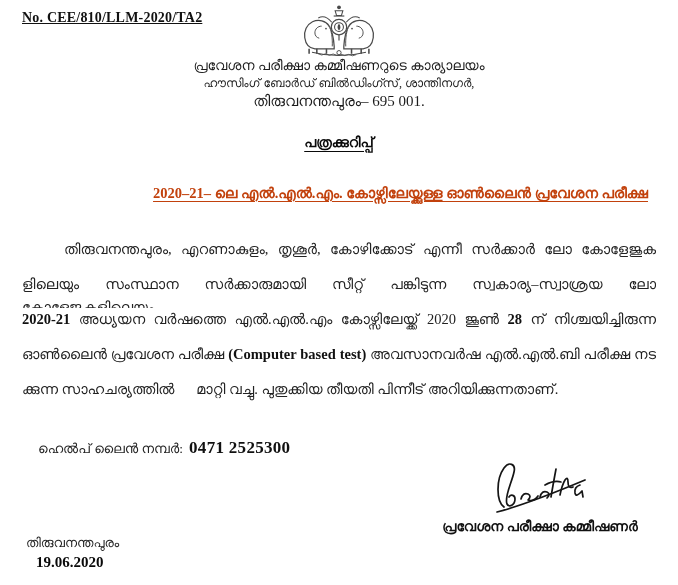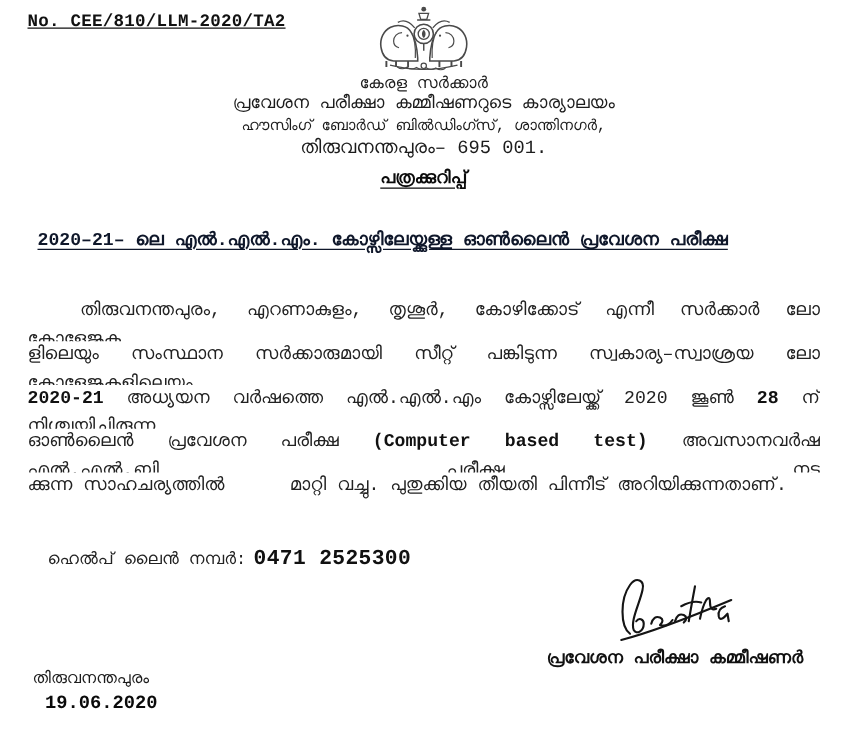--- a/index.html
+++ b/index.html
@@ -1,21 +1,21 @@
 <!DOCTYPE html>
 <html><head>
 <meta charset="utf-8">
 <style>
   * { margin:0; padding:0; box-sizing:border-box; }
   html,body { background:#ffffff; }
   .page {
     position:relative;
     width:678px; height:585px;
     background:#ffffff;
-    font-family:Liberation Mono, monospace;
+    font-family:Liberation Serif, serif;
     color:#1c1c1c;
     overflow:hidden;
   }
   .ref {
     position:absolute; left:22px; top:10px;
     font-size:14px; font-weight:bold;
     text-decoration:underline;
     letter-spacing:.2px;
     color:#111;
   }
@@ -34,23 +34,23 @@
     text-align:center;
   }
   .title span {
     font-size:14px; font-weight:bold;
     text-decoration:underline;
     text-underline-offset:4px;
     color:#0a0a0a;
   }
   .subject {
     position:absolute; left:30px; right:30px; top:182px;
-    text-align:left;
+    text-align:right;
     font-weight:bold; font-size:14.5px; line-height:23px;
-    color:#0f172a;
+    color:#c2410c;
   }
   .subject span { text-decoration:underline; text-underline-offset:3px; }
   .body {
     position:absolute; left:22px; top:238px; width:634px;
     font-size:14.5px; color:#222;
   }
   .bline {
     height:35px; line-height:23px;
     overflow:hidden;
     white-space:normal;
@@ -107,21 +107,20 @@
         <path d="M29.5 23.5 C32 28 33.5 36 33 45" stroke-width="1"></path>
         <path d="M22 24 c-4 0 -7 3 -7 7 c0 3 2 5 4.5 5.5" stroke-width="1"></path>
         <path d="M9 47.5 v5 M17 47.5 v5 M27 47.5 v5" stroke-width="1.6"></path>
         <circle cx="26.5" cy="26.5" r=".9" fill="#4a4a4a" stroke="none"></circle>
       </g>
 
       <path d="M12 51 Q40 58 68 51" stroke="#4a4a4a" stroke-width="1.1"></path>
       <path d="M18 52.5 q4 2.8 8 .2 q4 2.8 8 .2 q4 2.8 8 .2 q4 2.8 8 .2 q4 2.8 8 .2" stroke="#4a4a4a" stroke-width=".9"></path>
       <circle cx="40" cy="51.5" r="2.2" stroke="#4a4a4a" stroke-width="1" fill="#ffffff"></circle>
     </svg>
-    <div class="lh1">കേരള സർക്കാർ</div>
     <div class="lh2">പ്രവേശന പരീക്ഷാ കമ്മീഷണറുടെ കാര്യാലയം</div>
     <div class="lh3">ഹൗസിംഗ് ബോർഡ് ബിൽഡിംഗ്സ്, ശാന്തിനഗർ,</div>
     <div class="lh4">തിരുവനന്തപുരം– 695 001.</div>
   </div>
 
   <div class="title">
     <span>പത്രക്കുറിപ്പ്</span>
   </div>
 
   <div class="subject">

